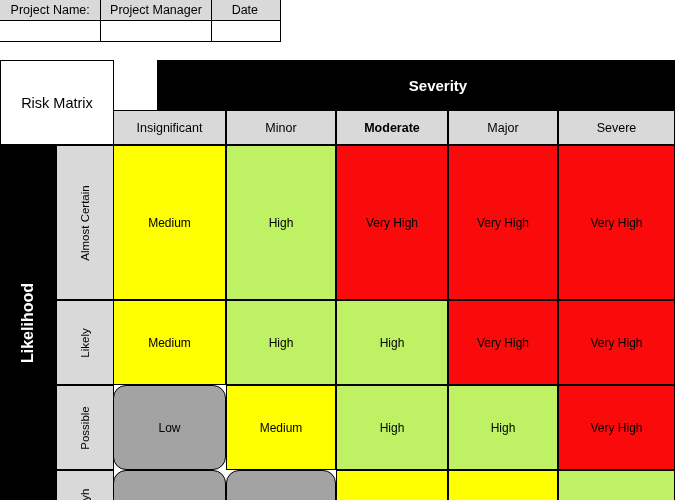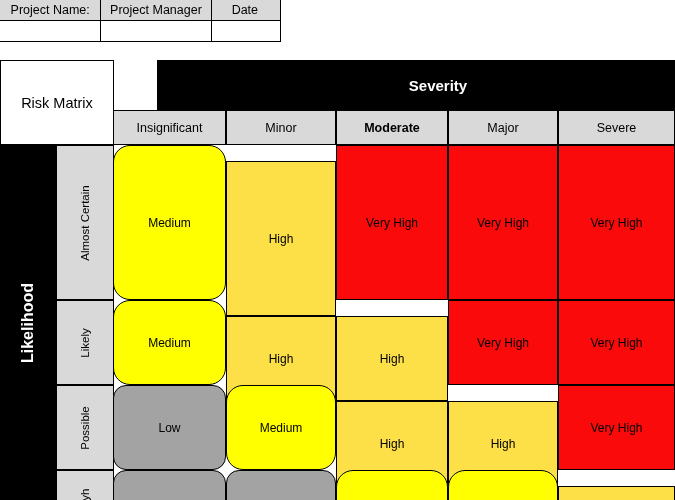--- a/index.html
+++ b/index.html
@@ -136,22 +136,22 @@
     white-space: nowrap;
     display: block;
   }
 
   
   .data-cell {
     font-size: 12px;
     color: #000000;
   }
   .c-low      { background: #a3a3a3; border-radius: 13px; }
-  .c-medium   { background: #FFFF00; border-radius: 17px; }
-  .c-high     { background: #fde047; margin-top: 16px; }
+  .c-medium   { background: #FFFF00; }
+  .c-high     { background: #bef264; }
   .c-veryhigh { background: #FA0A0A; }
 </style>
 </head>
 <body>
 
 <div class="form-block">
   <div class="form-row">
     <div class="form-cell head fc-name">Project Name:</div>
     <div class="form-cell head fc-mgr">Project Manager</div>
     <div class="form-cell head fc-date">Date</div>

